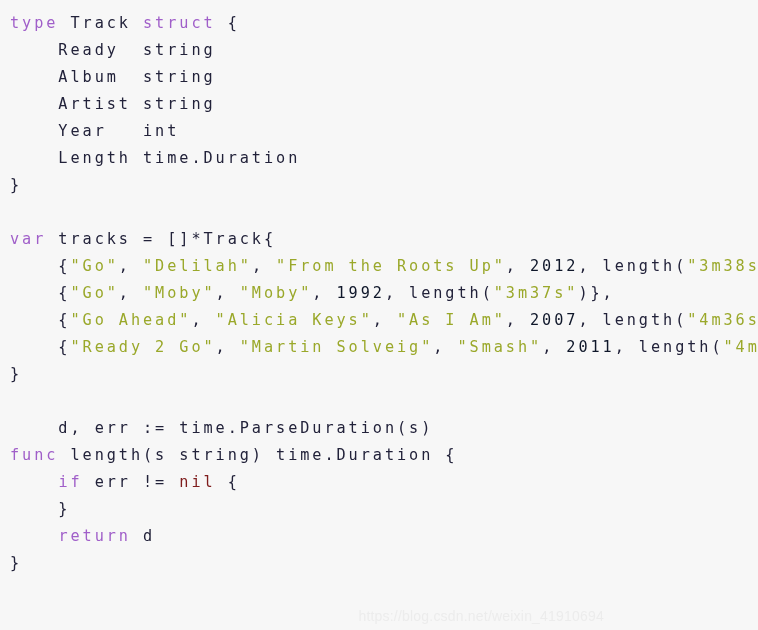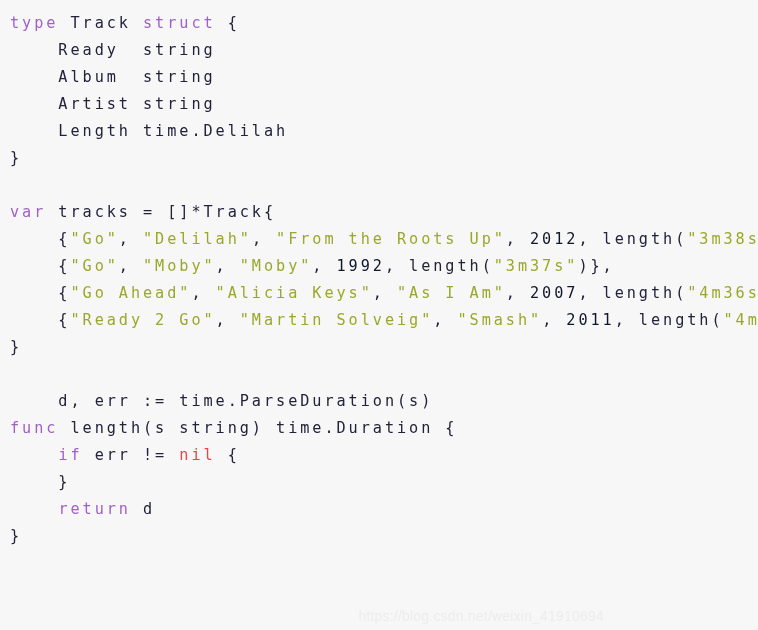--- a/index.html
+++ b/index.html
@@ -33,21 +33,21 @@
   }
 
   .code-line.blank {
     height: 27px;
   }
 
   
   .tok-kw   { color: #a05fc9; }
   .tok-str  { color: #9aa82a; }
   .tok-num  { color: #0f172a; }
-  .tok-bi   { color: #ef4444; }
+  .tok-bi   { color: #7f1d1d; }
   .tok-pln  { color: #22223a; }
 
   #watermark {
     position: absolute;
     right: 8px;
     bottom: 6px;
     font-family: "Liberation Sans", sans-serif;
     font-size: 14px;
     color: #ececec;
     white-space: nowrap;
@@ -57,21 +57,22 @@
 </style>
 </head>
 <body>
 
 <div id="code-block">
   <div id="code-lines">
       <div class="code-line"><span class="tok-kw">type</span><span class="tok-pln"> Track </span><span class="tok-kw">struct</span><span class="tok-pln"> {</span></div>
       <div class="code-line"><span class="tok-pln">    Ready  string</span></div>
       <div class="code-line"><span class="tok-pln">    Album  string</span></div>
       <div class="code-line"><span class="tok-pln">    Artist string</span></div>
-      <div class="code-line"><span class="tok-pln">    Length time.Delilah</span></div>
+      <div class="code-line"><span class="tok-pln">    Year   int</span></div>
+      <div class="code-line"><span class="tok-pln">    Length time.Duration</span></div>
       <div class="code-line"><span class="tok-pln">}</span></div>
       <div class="code-line blank">&nbsp;</div>
       <div class="code-line"><span class="tok-kw">var</span><span class="tok-pln"> tracks = []*Track{</span></div>
       <div class="code-line"><span class="tok-pln">    {</span><span class="tok-str">"Go"</span><span class="tok-pln">, </span><span class="tok-str">"Delilah"</span><span class="tok-pln">, </span><span class="tok-str">"From the Roots Up"</span><span class="tok-pln">, </span><span class="tok-num">2012</span><span class="tok-pln">, length(</span><span class="tok-str">"3m38s"</span></div>
       <div class="code-line"><span class="tok-pln">    {</span><span class="tok-str">"Go"</span><span class="tok-pln">, </span><span class="tok-str">"Moby"</span><span class="tok-pln">, </span><span class="tok-str">"Moby"</span><span class="tok-pln">, </span><span class="tok-num">1992</span><span class="tok-pln">, length(</span><span class="tok-str">"3m37s"</span><span class="tok-pln">)},</span></div>
       <div class="code-line"><span class="tok-pln">    {</span><span class="tok-str">"Go Ahead"</span><span class="tok-pln">, </span><span class="tok-str">"Alicia Keys"</span><span class="tok-pln">, </span><span class="tok-str">"As I Am"</span><span class="tok-pln">, </span><span class="tok-num">2007</span><span class="tok-pln">, length(</span><span class="tok-str">"4m36s"</span></div>
       <div class="code-line"><span class="tok-pln">    {</span><span class="tok-str">"Ready 2 Go"</span><span class="tok-pln">, </span><span class="tok-str">"Martin Solveig"</span><span class="tok-pln">, </span><span class="tok-str">"Smash"</span><span class="tok-pln">, </span><span class="tok-num">2011</span><span class="tok-pln">, length(</span><span class="tok-str">"4m24s"</span></div>
       <div class="code-line"><span class="tok-pln">}</span></div>
       <div class="code-line blank">&nbsp;</div>
       <div class="code-line"><span class="tok-pln">    d, err := time.ParseDuration(s)</span></div>

